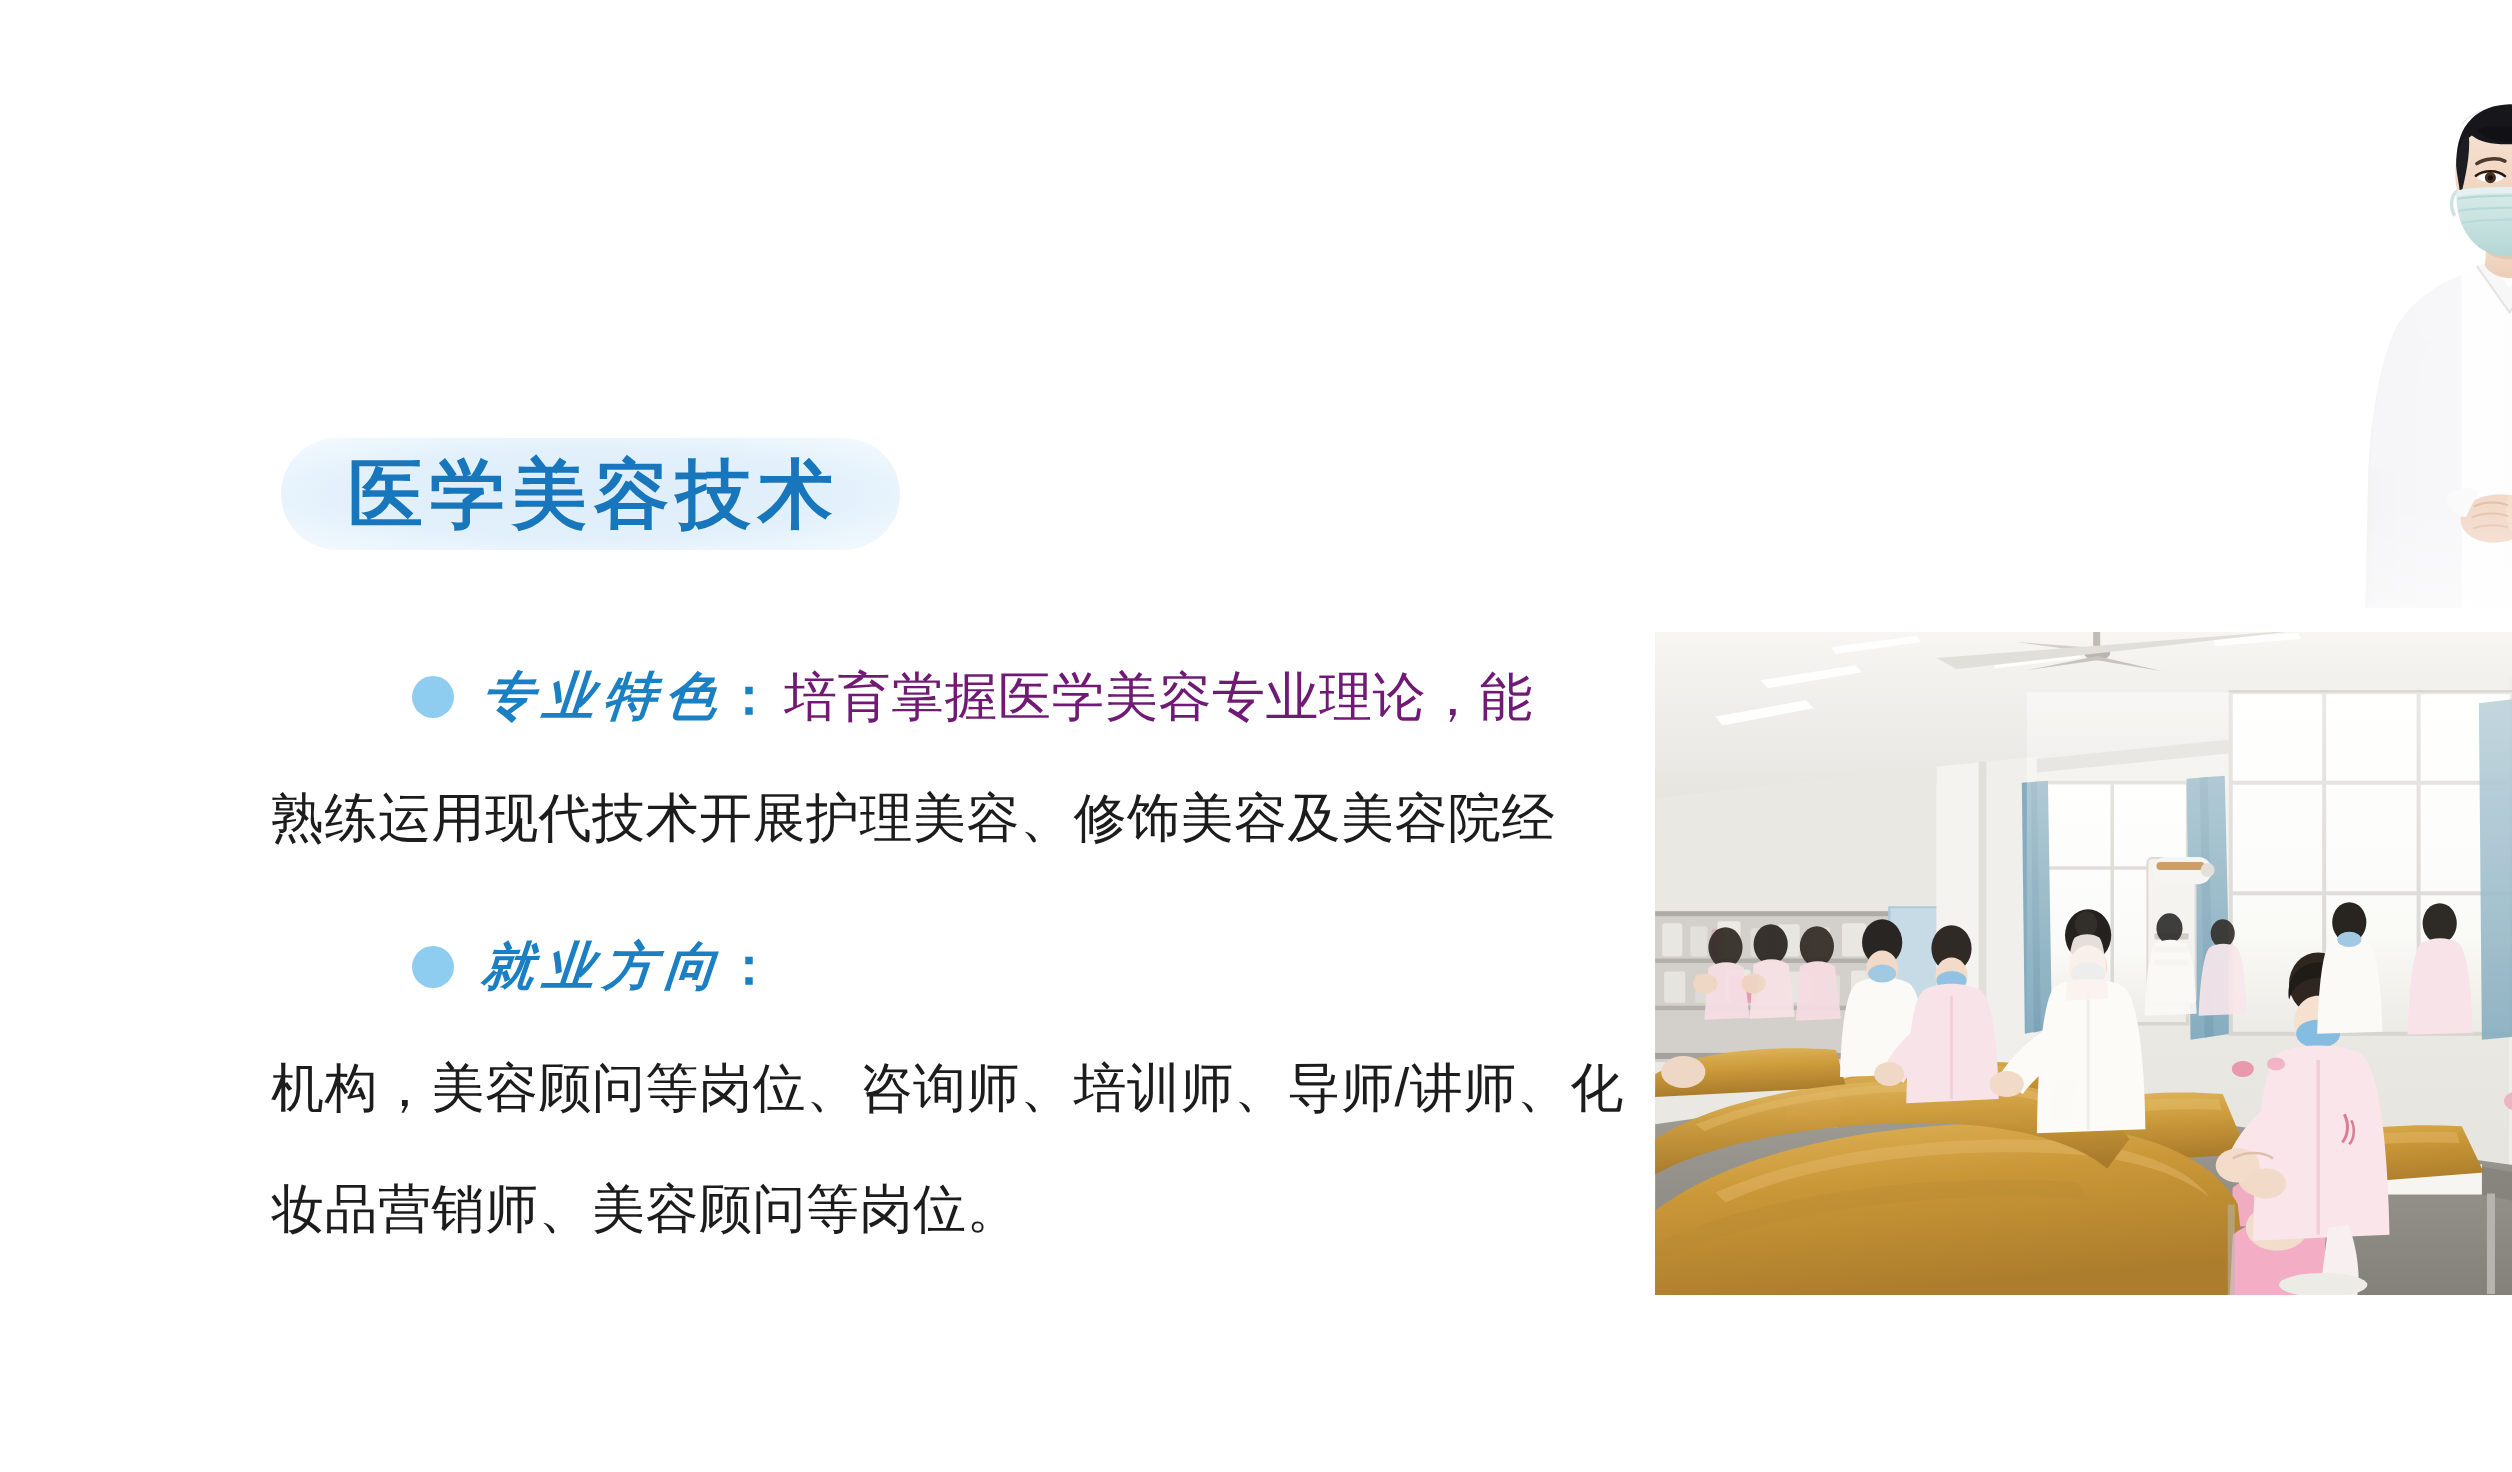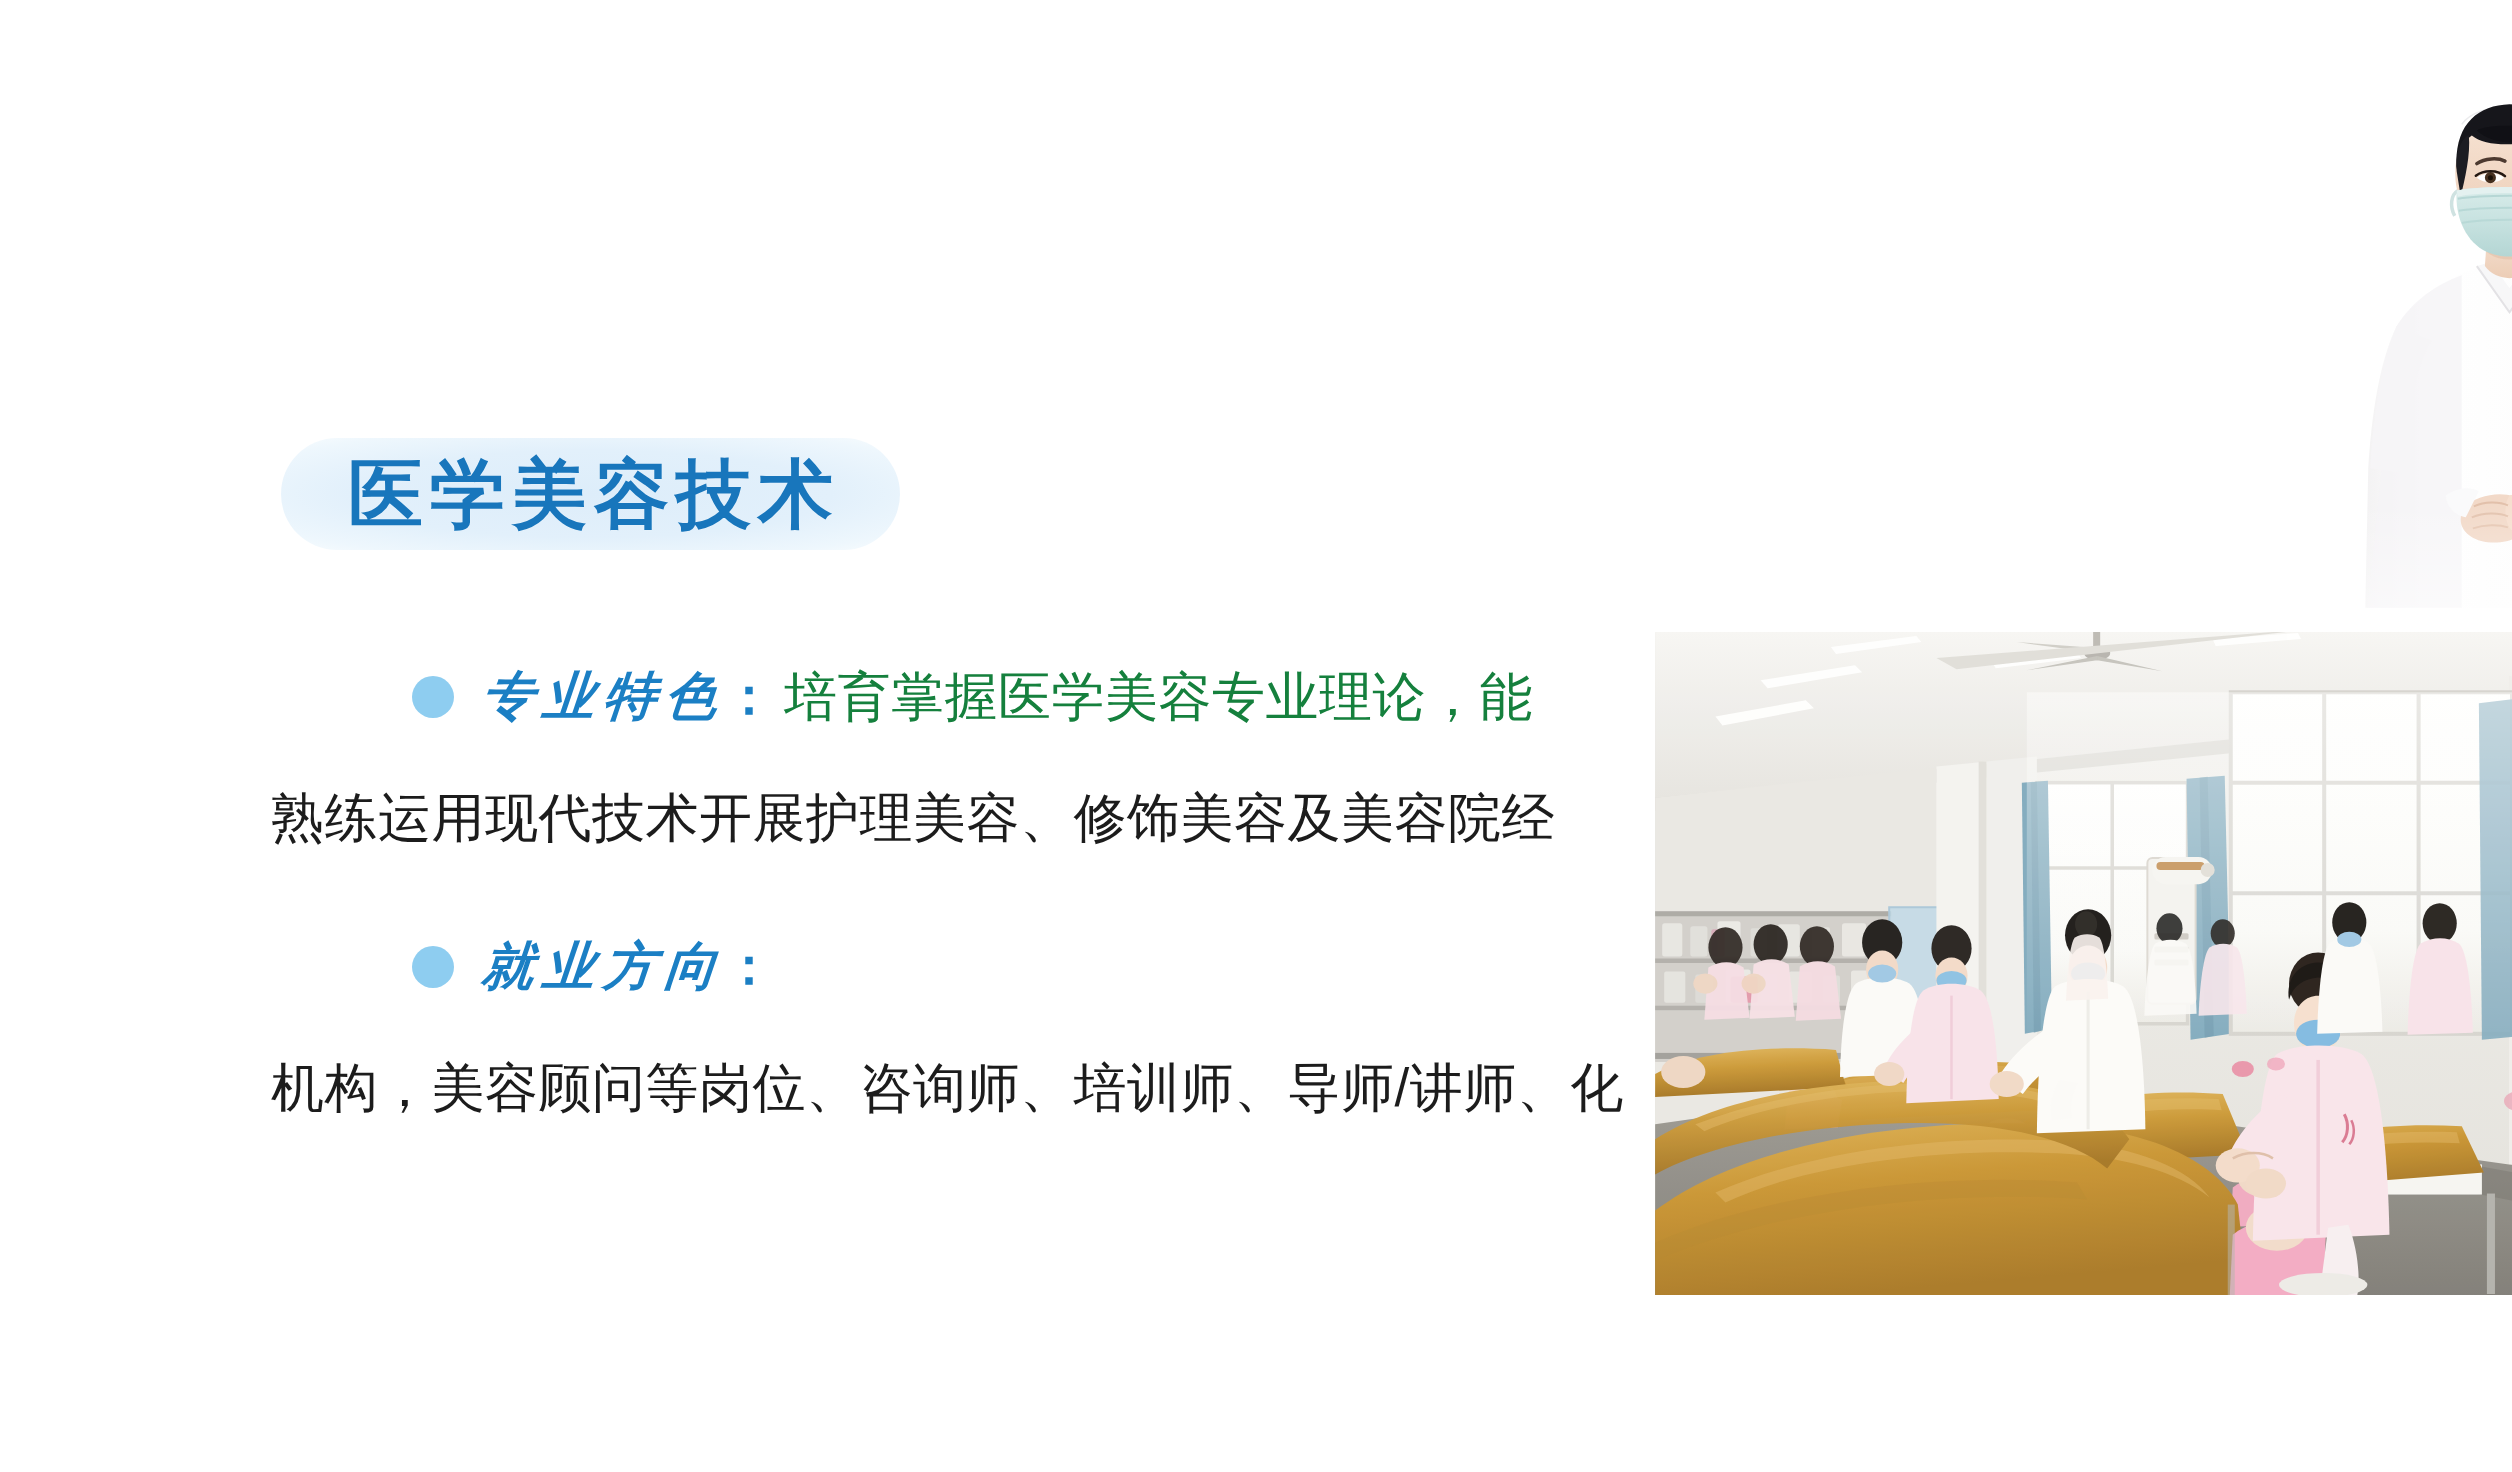--- a/index.html
+++ b/index.html
@@ -91,21 +91,21 @@
   .label-colon {
     font-size: 52px;
     font-weight: 700;
     color: #1b7fc4;
     letter-spacing: 0px;
     margin-right: 9px;
     margin-left: -3px;
   }
   .body-text {
     font-size: 53px;
-    color: #15803d;
+    color: #701a75;
     letter-spacing: 0.5px;
     white-space: nowrap;
   }
 
   
   #nurse-photo {
     position: absolute;
     left: 2311px;
     top: 65px;
     width: 397px;
@@ -145,20 +145,21 @@
     <div class="line">熟练运用现代技术开展护理美容、修饰美容及美容院经</div>
   </div>
 
   <div class="para">
     <div class="line line-first">
       <span class="bullet-dot"></span>
       <span class="label">就业方向</span>
       <span class="label-colon">：</span>
     </div>
     <div class="line">机构，美容顾问等岗位、咨询师、培训师、导师/讲师、化</div>
+    <div class="line">妆品营销师、美容顾问等岗位。</div>
   </div>
 
 </div>
 
 <div id="nurse-photo">
   <svg width="397" height="563" viewBox="0 0 790 1120" xmlns="http://www.w3.org/2000/svg">
     <defs>
       <radialGradient id="ngBody" cx="50%" cy="40%" r="70%">
         <stop offset="0%" stop-color="#ffffff"></stop>
         <stop offset="70%" stop-color="#fbfbfc"></stop>

